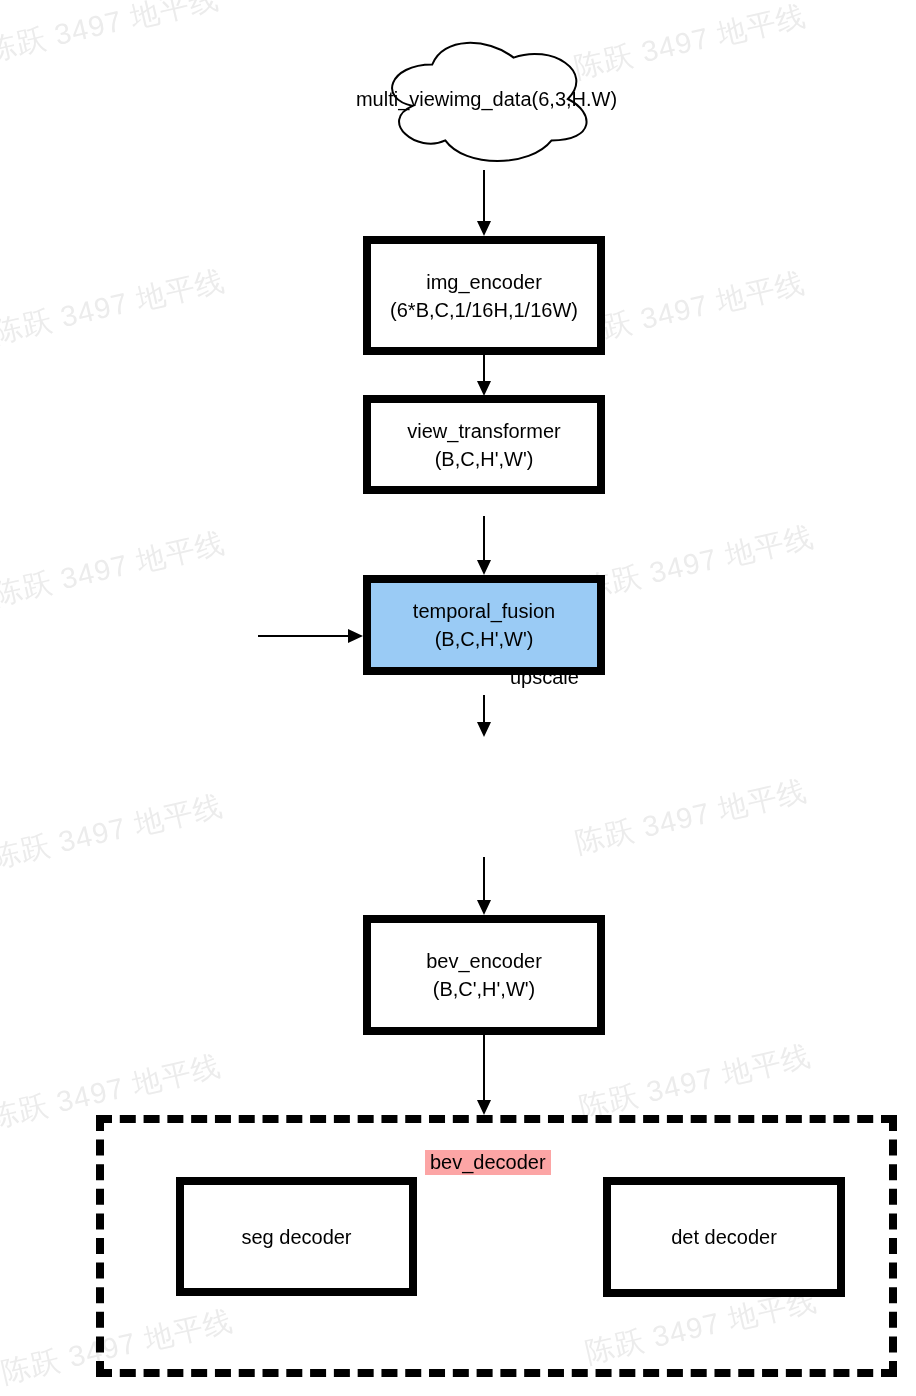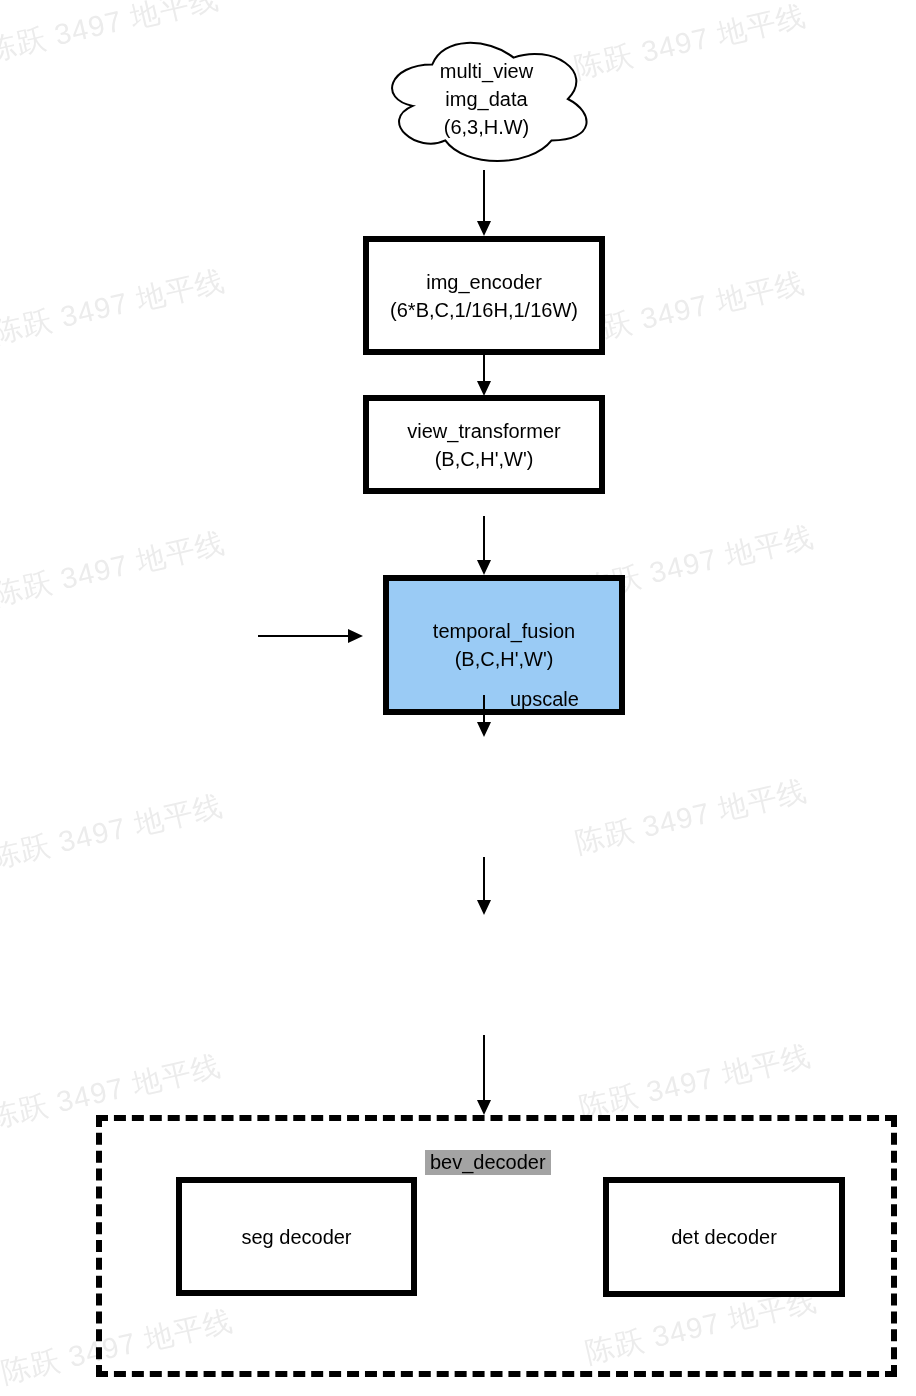--- a/index.html
+++ b/index.html
@@ -8,51 +8,51 @@
     overflow:hidden;font-family:"Liberation Sans",sans-serif;color:#000;
   }
   
   .wm{
     position:absolute;white-space:nowrap;font-size:29px;color:#ececec;
     transform:rotate(-13deg);transform-origin:left center;z-index:0;
     user-select:none;letter-spacing:1px;
   }
   
   .node{
-    position:absolute;box-sizing:border-box;border:6px solid #000000;background:#fff;
+    position:absolute;box-sizing:border-box;border:8px solid #000000;background:#fff;
     display:flex;flex-direction:column;align-items:center;justify-content:center;
     font-size:20px;line-height:28px;text-align:center;z-index:2;
   }
   .node.blue{background:#9ACBF5;}
   .node.dashed{border-style:dashed;background:transparent;z-index:1;}
   
   .cloud-wrap{position:absolute;left:378px;top:30px;width:217px;height:138px;z-index:2;}
   .cloud-wrap svg{position:absolute;left:0;top:0;}
   .cloud-text{
     position:absolute;left:0;top:0;width:100%;height:100%;
-    display:flex;flex-direction:column;align-items:center;justify-content:center;
+    display:flex;align-items:center;justify-content:center;
     font-size:20px;line-height:28px;text-align:center;
   }
   
   .arrow-v{position:absolute;width:2px;background:#000;z-index:2;}
   .arrow-v::after{
     content:'';position:absolute;bottom:-15px;left:-6px;
     border-left:7px solid transparent;border-right:7px solid transparent;
     border-top:15px solid #000;
   }
   .arrow-h{position:absolute;height:2px;background:#000;z-index:2;}
   .arrow-h::after{
     content:'';position:absolute;right:-15px;top:-6px;
     border-top:7px solid transparent;border-bottom:7px solid transparent;
     border-left:15px solid #000;
   }
   
   .edge-label{position:absolute;font-size:20px;z-index:3;}
   .group-label{
-    position:absolute;font-size:20px;z-index:3;background:#a3a3a3;padding:1px 5px;text-align:right;
+    position:absolute;font-size:20px;z-index:3;background:#fca5a5;padding:1px 5px;text-align:right;
   }
 </style>
 </head>
 <body>
 
 <div class="canvas">
 
   <div class="wm" style="left:-12px;top:32px">陈跃 3497 地平线</div>
   <div class="wm" style="left:575px;top:49px">陈跃 3497 地平线</div>
   <div class="wm" style="left:-6px;top:314px">陈跃 3497 地平线</div>
@@ -95,31 +95,35 @@
   <div class="node" style="left:363px;top:395px;width:242px;height:99px">
     <span>view_transformer</span>
     <span>(B,C,H',W')</span>
   </div>
 
   <div class="arrow-v" style="left:483px;top:516px;height:44px"></div>
 
 
   <div class="arrow-h" style="left:258px;top:635px;width:90px"></div>
 
-  <div class="node blue" style="left:383px;top:575px;width:242px;height:140px">
+  <div class="node blue" style="left:363px;top:575px;width:242px;height:100px">
     <span>temporal_fusion</span>
     <span>(B,C,H',W')</span>
   </div>
 
   <div class="arrow-v" style="left:483px;top:695px;height:27px"></div>
-  <div class="edge-label" style="left:510px;top:688px">upscale</div>
+  <div class="edge-label" style="left:510px;top:666px">upscale</div>
 
 
   <div class="arrow-v" style="left:483px;top:857px;height:43px"></div>
 
+  <div class="node" style="left:363px;top:915px;width:242px;height:120px">
+    <span>bev_encoder</span>
+    <span>(B,C',H',W')</span>
+  </div>
 
   <div class="arrow-v" style="left:483px;top:1035px;height:65px"></div>
 
   <div class="node dashed" style="left:96px;top:1115px;width:801px;height:262px"></div>
   <div class="group-label" style="left:425px;top:1150px">bev_decoder</div>
 
   <div class="node" style="left:603px;top:1177px;width:242px;height:120px">
     <span>det decoder</span>
   </div>
 

